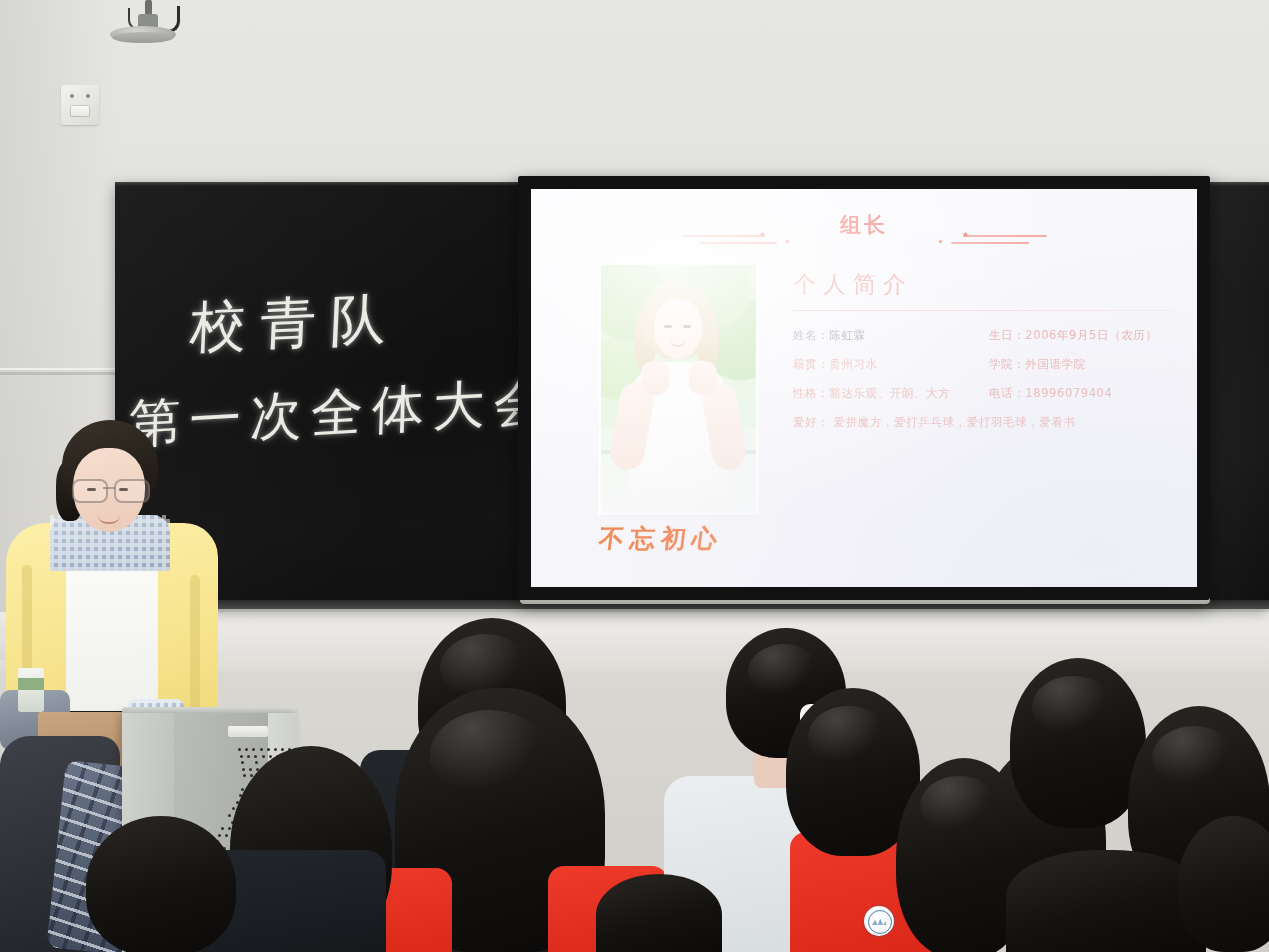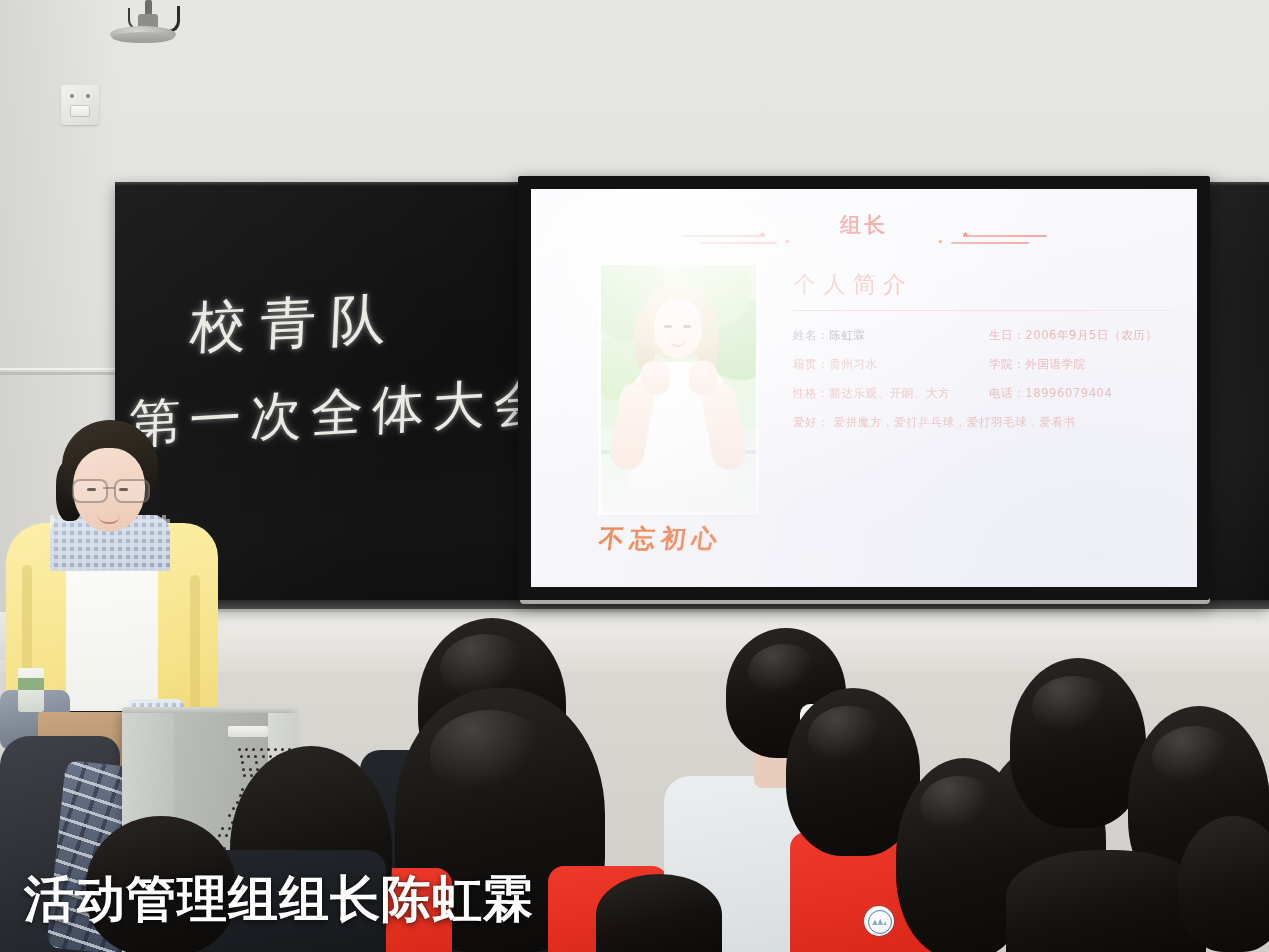--- a/index.html
+++ b/index.html
@@ -601,15 +601,14 @@
 
     <div class="head" style="left:1128px;top:106px;width:142px;height:196px;"></div>
     <div class="hair-gloss" style="left:1152px;top:126px;width:84px;height:64px;"></div>
 
     <div class="head" style="left:1006px;top:250px;width:200px;height:102px;border-radius:46% 46% 0 0;"></div>
     <div class="head" style="left:1178px;top:216px;width:110px;height:136px;"></div>
 
     <div class="head" style="left:596px;top:274px;width:126px;height:82px;border-radius:50% 50% 0 0;"></div>
   </div>
 
-  <div class="caption">活动管理组组长陈虹霖</div>
 
 </div>
 
 </body></html>

